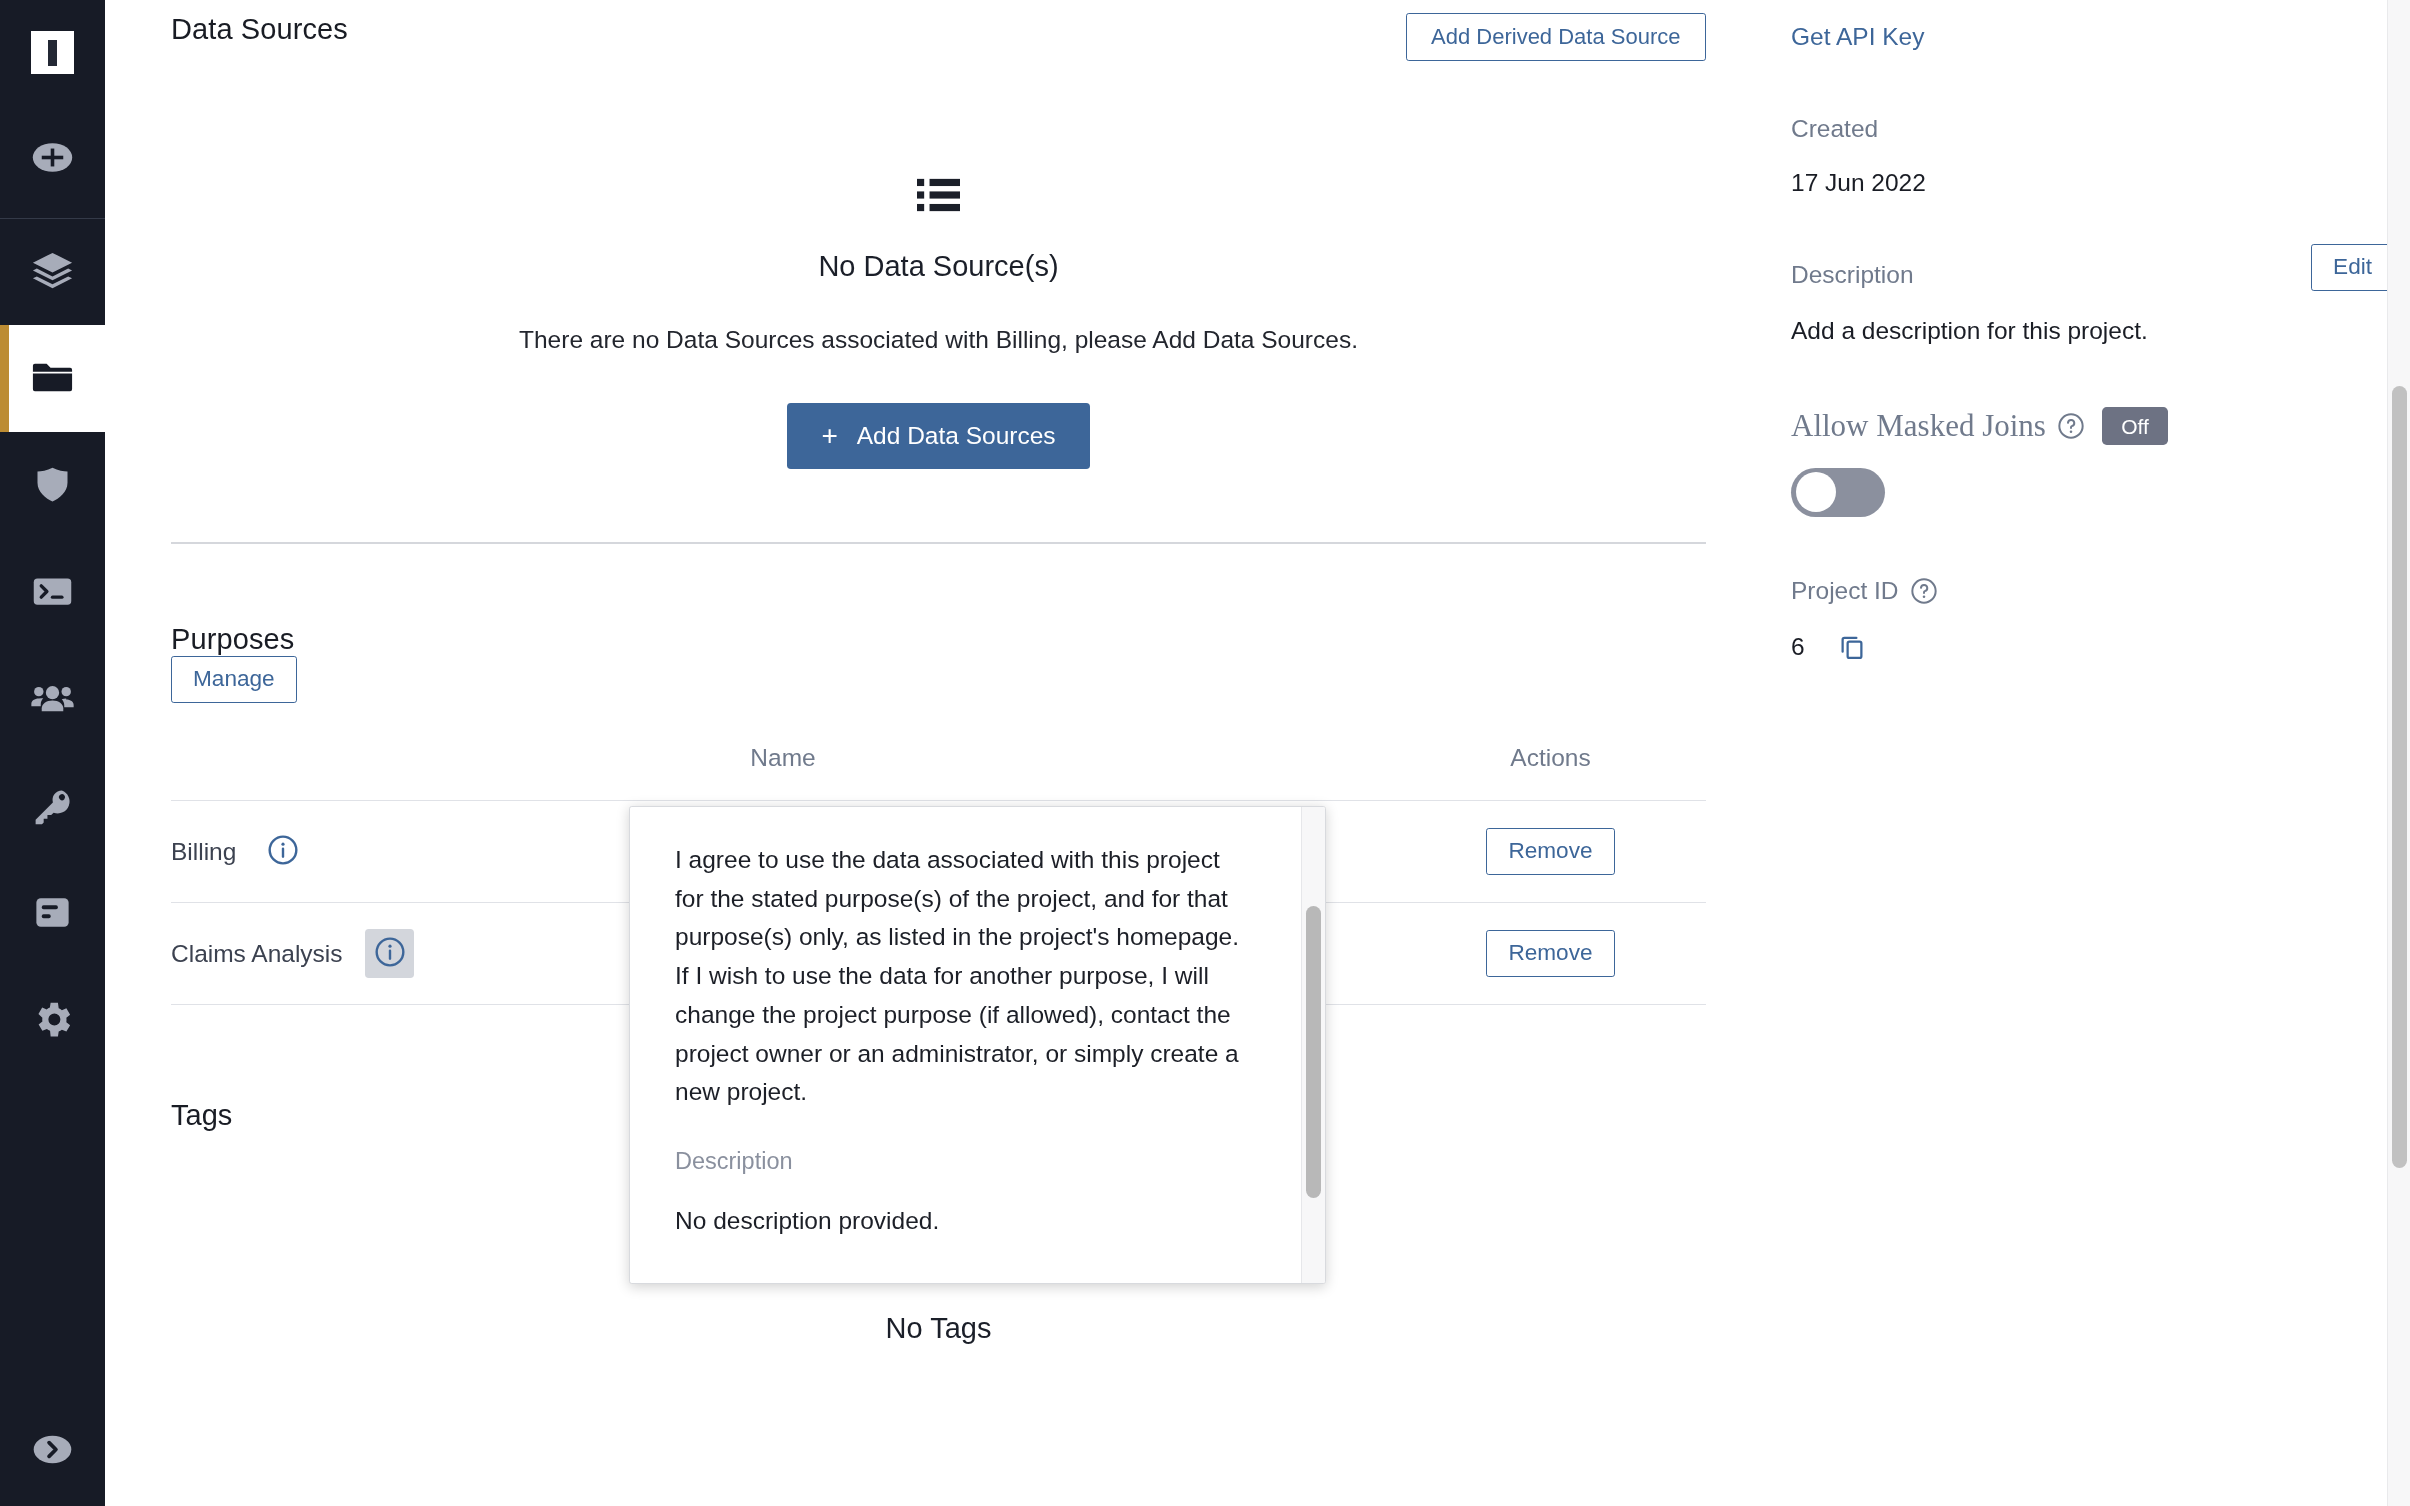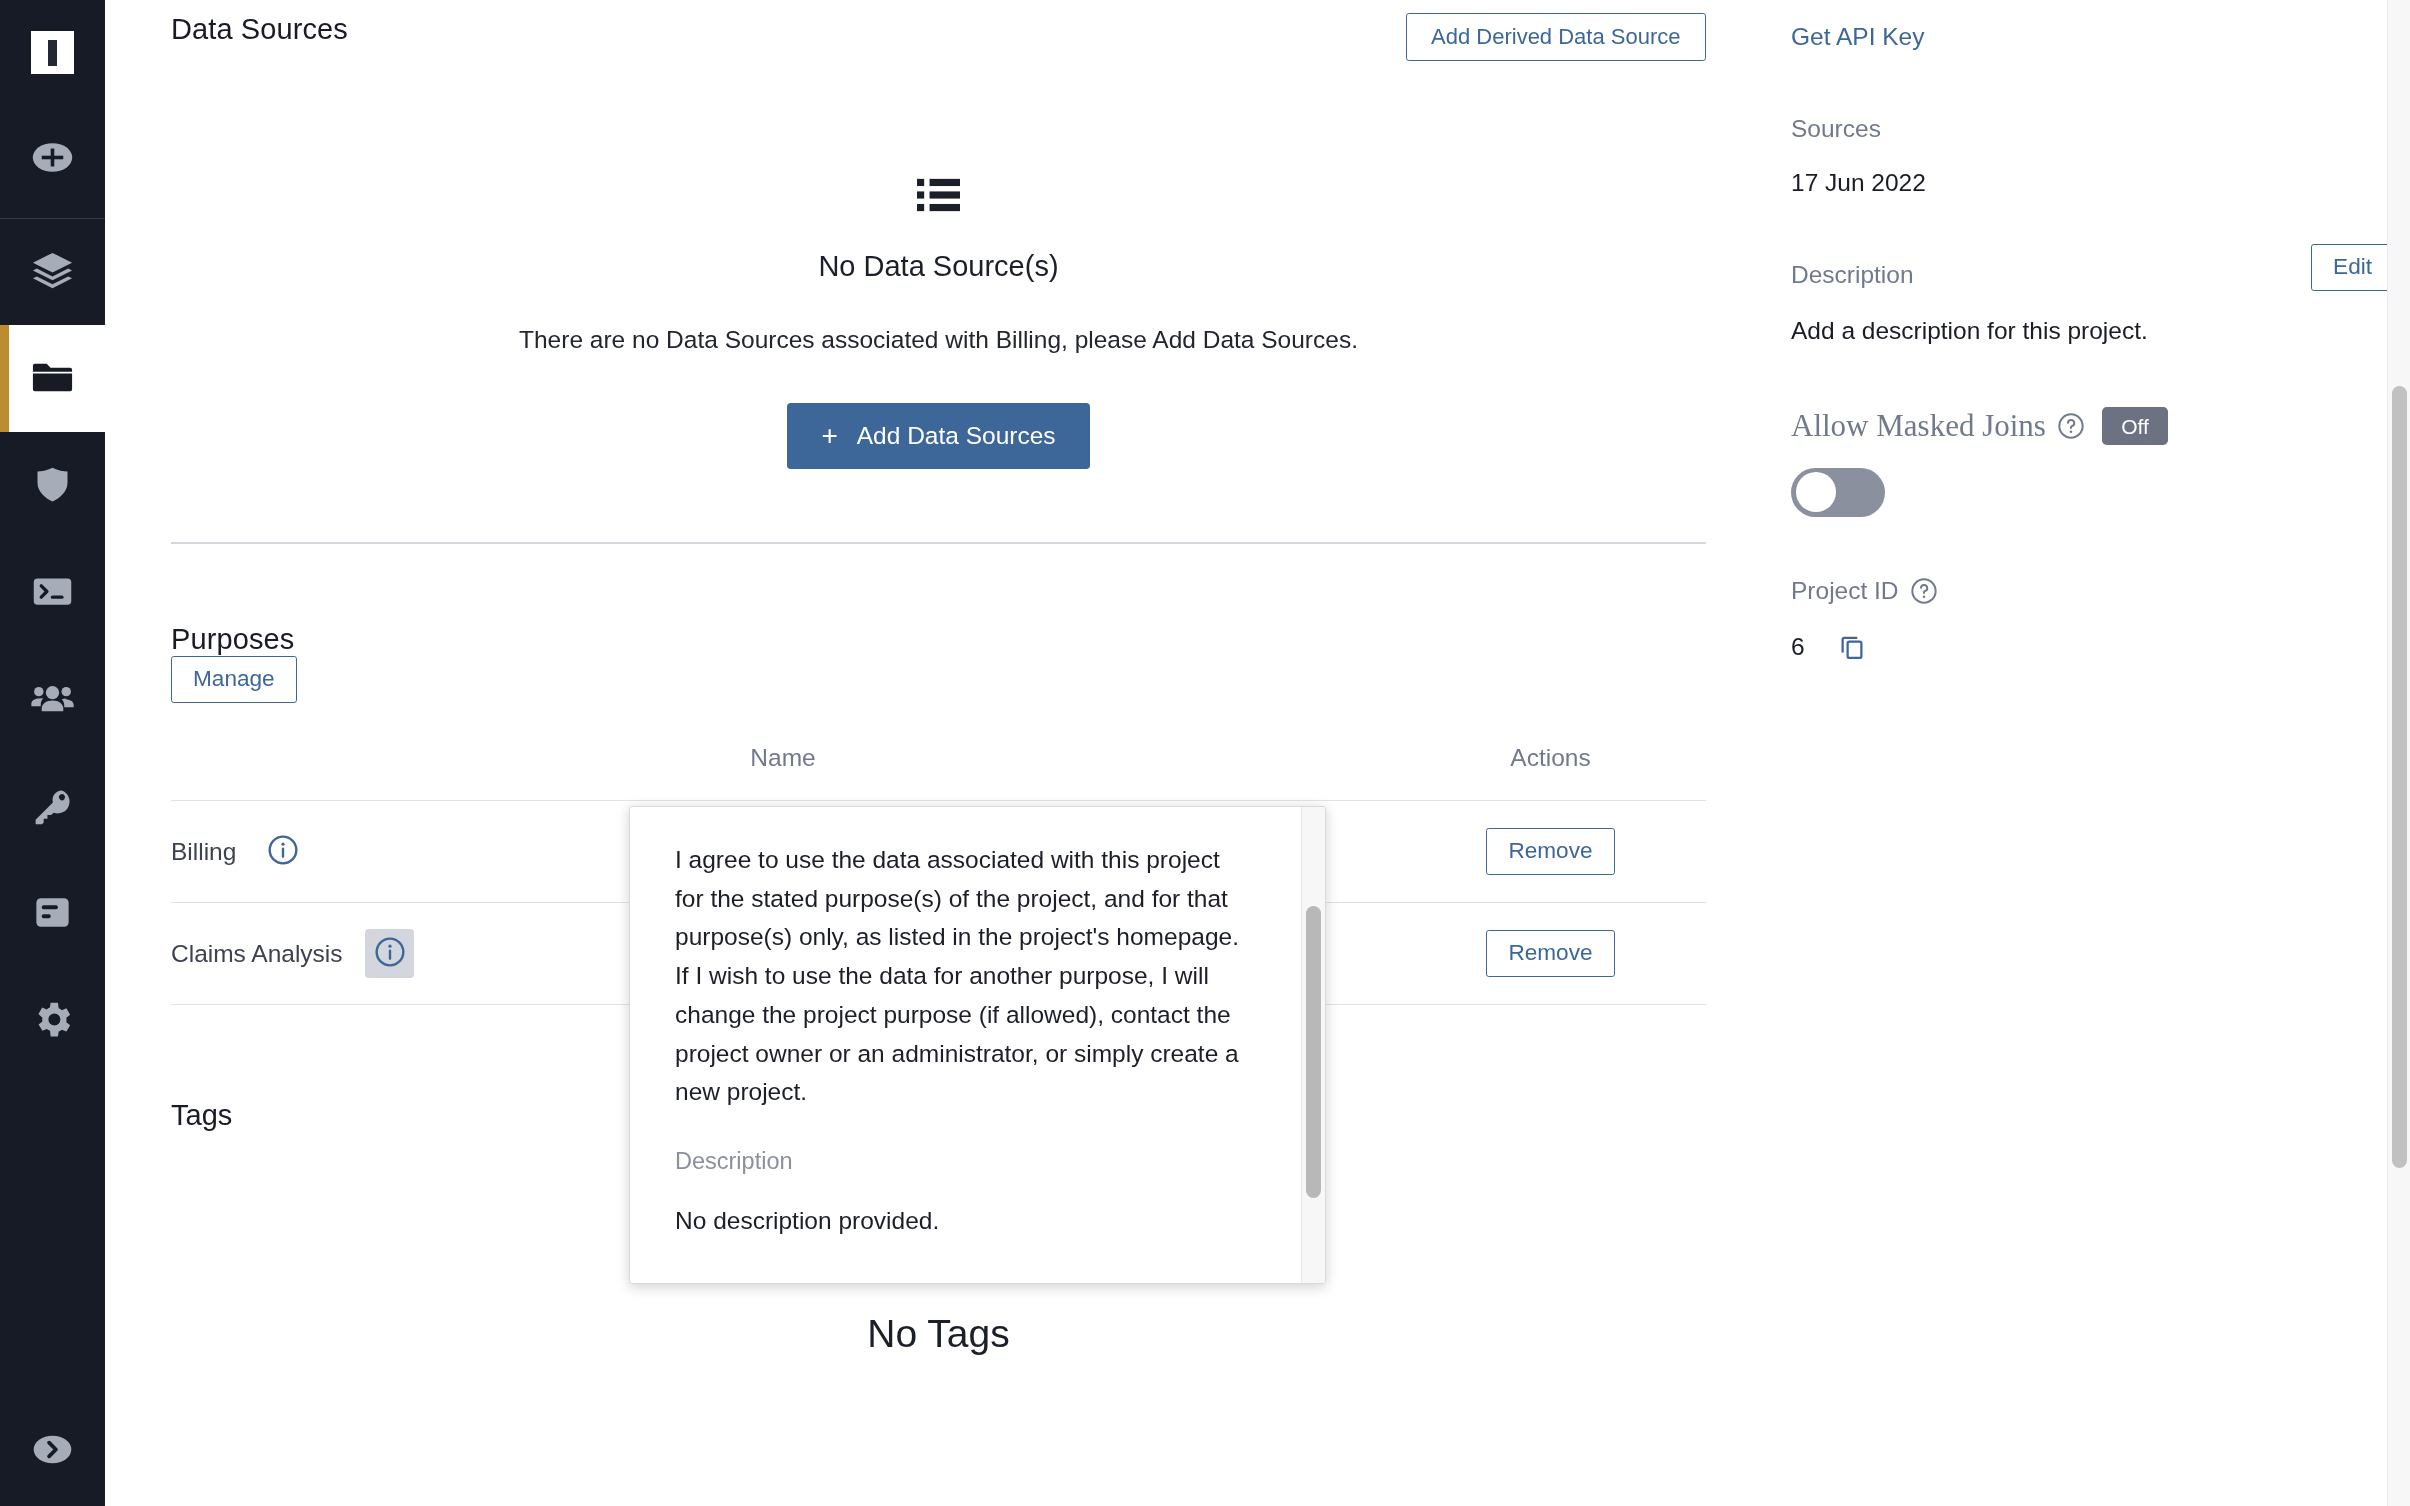--- a/index.html
+++ b/index.html
@@ -116,21 +116,21 @@
     width: 49px; height: 49px; border-radius: 3.8px; border: none;
     background: transparent; display: inline-flex; align-items: center;
     justify-content: center; cursor: pointer;
   }
   .info-btn.hover { background: #d3d6dc; }
   .actions-cell { text-align: center; }
 
   .tags-title { font-size: 29px; color: #191c24; margin-top: 94px; }
   .tags-empty { text-align: center; margin-top: 105px; }
   .tags-empty .list-icon { display: inline-block; margin-bottom: 36px; }
-  .tags-empty-title { font-size: 39px; color: #1b1f29; }
+  .tags-empty-title { font-size: 29px; color: #1b1f29; }
 
   
   .right {
     position: absolute; left: 1686px; top: 8px; width: 603px; padding-top: 15px;
   }
   .link-blue {
     color: #3d6699; font-size: 24.5px; cursor: pointer; display: inline-block;
   }
   .meta-label {
     color: #707a8c; font-size: 24.5px; margin-top: 64px;
@@ -395,21 +395,21 @@
             <rect x="7" y="15" width="17" height="4" fill="#1b1f29"></rect>
           </svg>
         </span>
         <div class="tags-empty-title">No Tags</div>
       </div>
     </div>
 
     <aside class="right">
       <a class="link-blue">Get API Key</a>
 
-      <div class="meta-label">Sources</div>
+      <div class="meta-label">Created</div>
       <div class="meta-value">17 Jun 2022</div>
 
       <div class="row-between" style="margin-top:64px;">
         <div style="color:#707a8c;font-size:24.5px;">Description</div>
         <button class="btn-outline sm" style="margin-top:-17px;">Edit</button>
       </div>
       <div class="meta-value">Add a description for this project.</div>
 
       <div style="margin-top:62px;display:flex;align-items:center;">
         <span style="color:#707a8c;font-size:31px;font-family:Liberation Serif, serif;">Allow Masked Joins</span>

